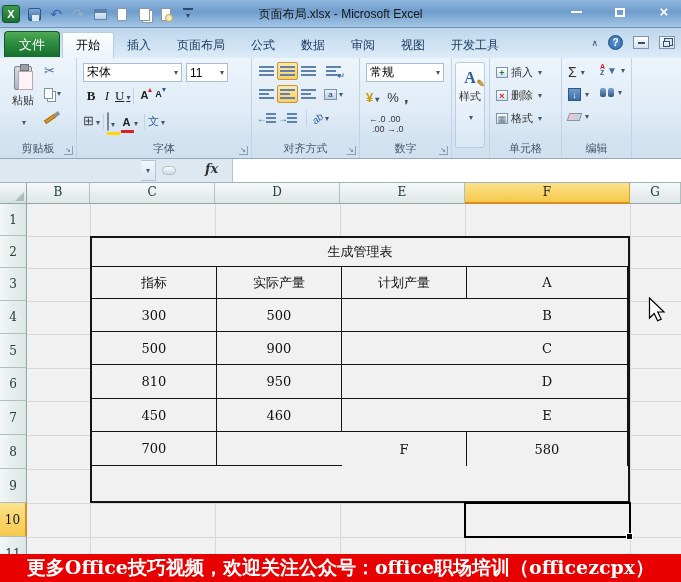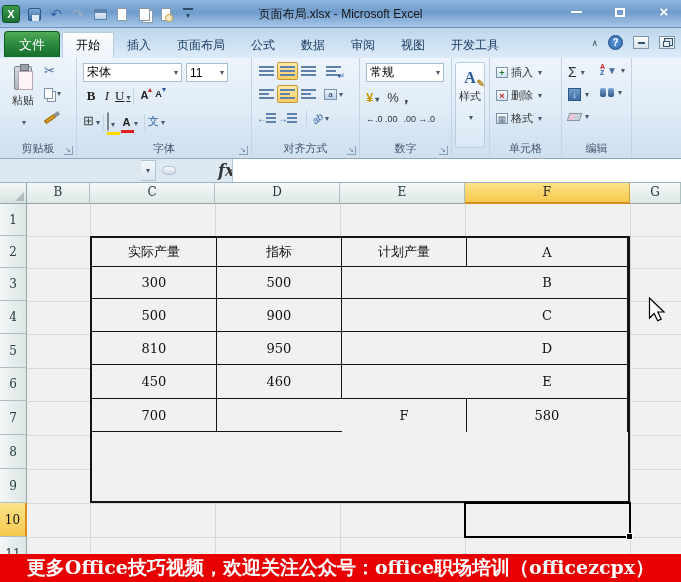--- a/index.html
+++ b/index.html
@@ -140,22 +140,22 @@
   .binoc::before,.binoc::after{content:"";position:absolute;top:0;width:6px;height:9px;background:linear-gradient(#7fa7d6,#2d5884);border-radius:2px;}
   .binoc::before{left:0;} .binoc::after{right:0;}
   .eraser{width:13px;height:8px;background:linear-gradient(100deg,#e8c8d8 50%,#c8d2da 50%);border:1px solid #8a93a0;transform:skewX(-18deg);}
 
   
   .fbar{position:absolute;left:0;top:159px;width:681px;height:24px;background:#dde8f1;border-bottom:1px solid #9fb2c4;}
   .namebox{position:absolute;left:1px;top:1px;width:140px;height:21px;background:#fff;border:1px solid #b0c4d8;
     font-family:"DejaVu Serif",serif;font-size:12px;display:flex;align-items:center;justify-content:center;color:#111;}
   .nb-dd{position:absolute;left:141px;top:1px;width:15px;height:21px;display:flex;align-items:center;justify-content:center;font-size:8px;color:#44566b;background:linear-gradient(#f2f7fb,#dbe6ef);border:1px solid #b0c4d8;border-left:none;}
   .capsule{position:absolute;left:162px;top:7px;width:14px;height:9px;border-radius:5px;background:linear-gradient(#fcfdfe,#cdd9e3);border:1px solid #aebfcf;}
-  .fx{position:absolute;left:218px;top:2px;font-family:"DejaVu Serif",serif;font-style:italic;font-weight:bold;
-    font-size:16px;color:#333;}
+  .fx{position:absolute;left:205px;top:2px;font-family:"DejaVu Serif",serif;font-style:italic;font-weight:bold;
+    font-size:13px;color:#333;}
   .finput{position:absolute;left:232px;top:0;width:449px;height:23px;background:#fff;border-left:1px solid #b0c4d8;}
 
   
   .sheet{position:absolute;left:0;top:183px;width:681px;height:399px;background:#f1f1f1;overflow:hidden;}
   .chead{position:absolute;top:0;height:21px;background:linear-gradient(#f5f8f8,#dde6e6);
     border-right:1px solid #aebfbf;border-bottom:1px solid #92a8a8;
     font-family:"DejaVu Serif",serif;font-size:12px;color:#223b3b;text-align:center;line-height:19px;}
   .chead.sel{background:linear-gradient(#fce28a,#f6c94d);border-bottom:2px solid #d98e1f;border-right:1px solid #caa53c;color:#161616;}
   .corner{position:absolute;left:0;top:0;width:27px;height:21px;background:linear-gradient(#f5f8f8,#d7e0e0);
     border-right:1px solid #92a8a8;border-bottom:1px solid #92a8a8;}
@@ -355,21 +355,21 @@
       <div class="fg-row" style="top:5px;">
         <span class="combo" style="width:78px;">
             <span>常规</span>
           </span>
       </div>
       <div class="fg-row" style="top:30px;">
         <span class="coin dd">¥</span>
         <span class="pct" style="margin-left:8px;">%</span>
         <span class="comma">，</span>
       </div>
-      <div class="fg-row" style="top:56px;">
+      <div class="fg-row" style="top:56px;flex-direction:column;">
         <span class="decs">←.0 .00</span>
         <span class="decs" style="margin-left:6px;">.00 →.0</span>
       </div>
       <div class="glabel">数字</div>
       <span class="launcher"></span>
     </div>
 
     <div class="group" style="left:452px;width:38px;">
       <div class="big-btn">
         <span class="styleA">A</span>
@@ -459,23 +459,24 @@
       <div class="hline" style="top:151px;"></div>
       <div class="hline" style="top:185px;"></div>
       <div class="hline" style="top:218px;"></div>
       <div class="hline" style="top:252px;"></div>
       <div class="hline" style="top:286px;"></div>
       <div class="hline" style="top:320px;"></div>
       <div class="hline" style="top:354px;"></div>
     </div>
 
     <div class="xtable">
-
+      <div class="ttitle lastc">生成管理表</div>
+
+      <div>指标</div>
       <div>实际产量</div>
-      <div>指标</div>
       <div>计划产量</div>
 
       <div>A</div>
       <div>300</div>
       <div>500</div>
       <div class="lastc"></div>
 
       <div>B</div>
       <div>500</div>
       <div>900</div>

